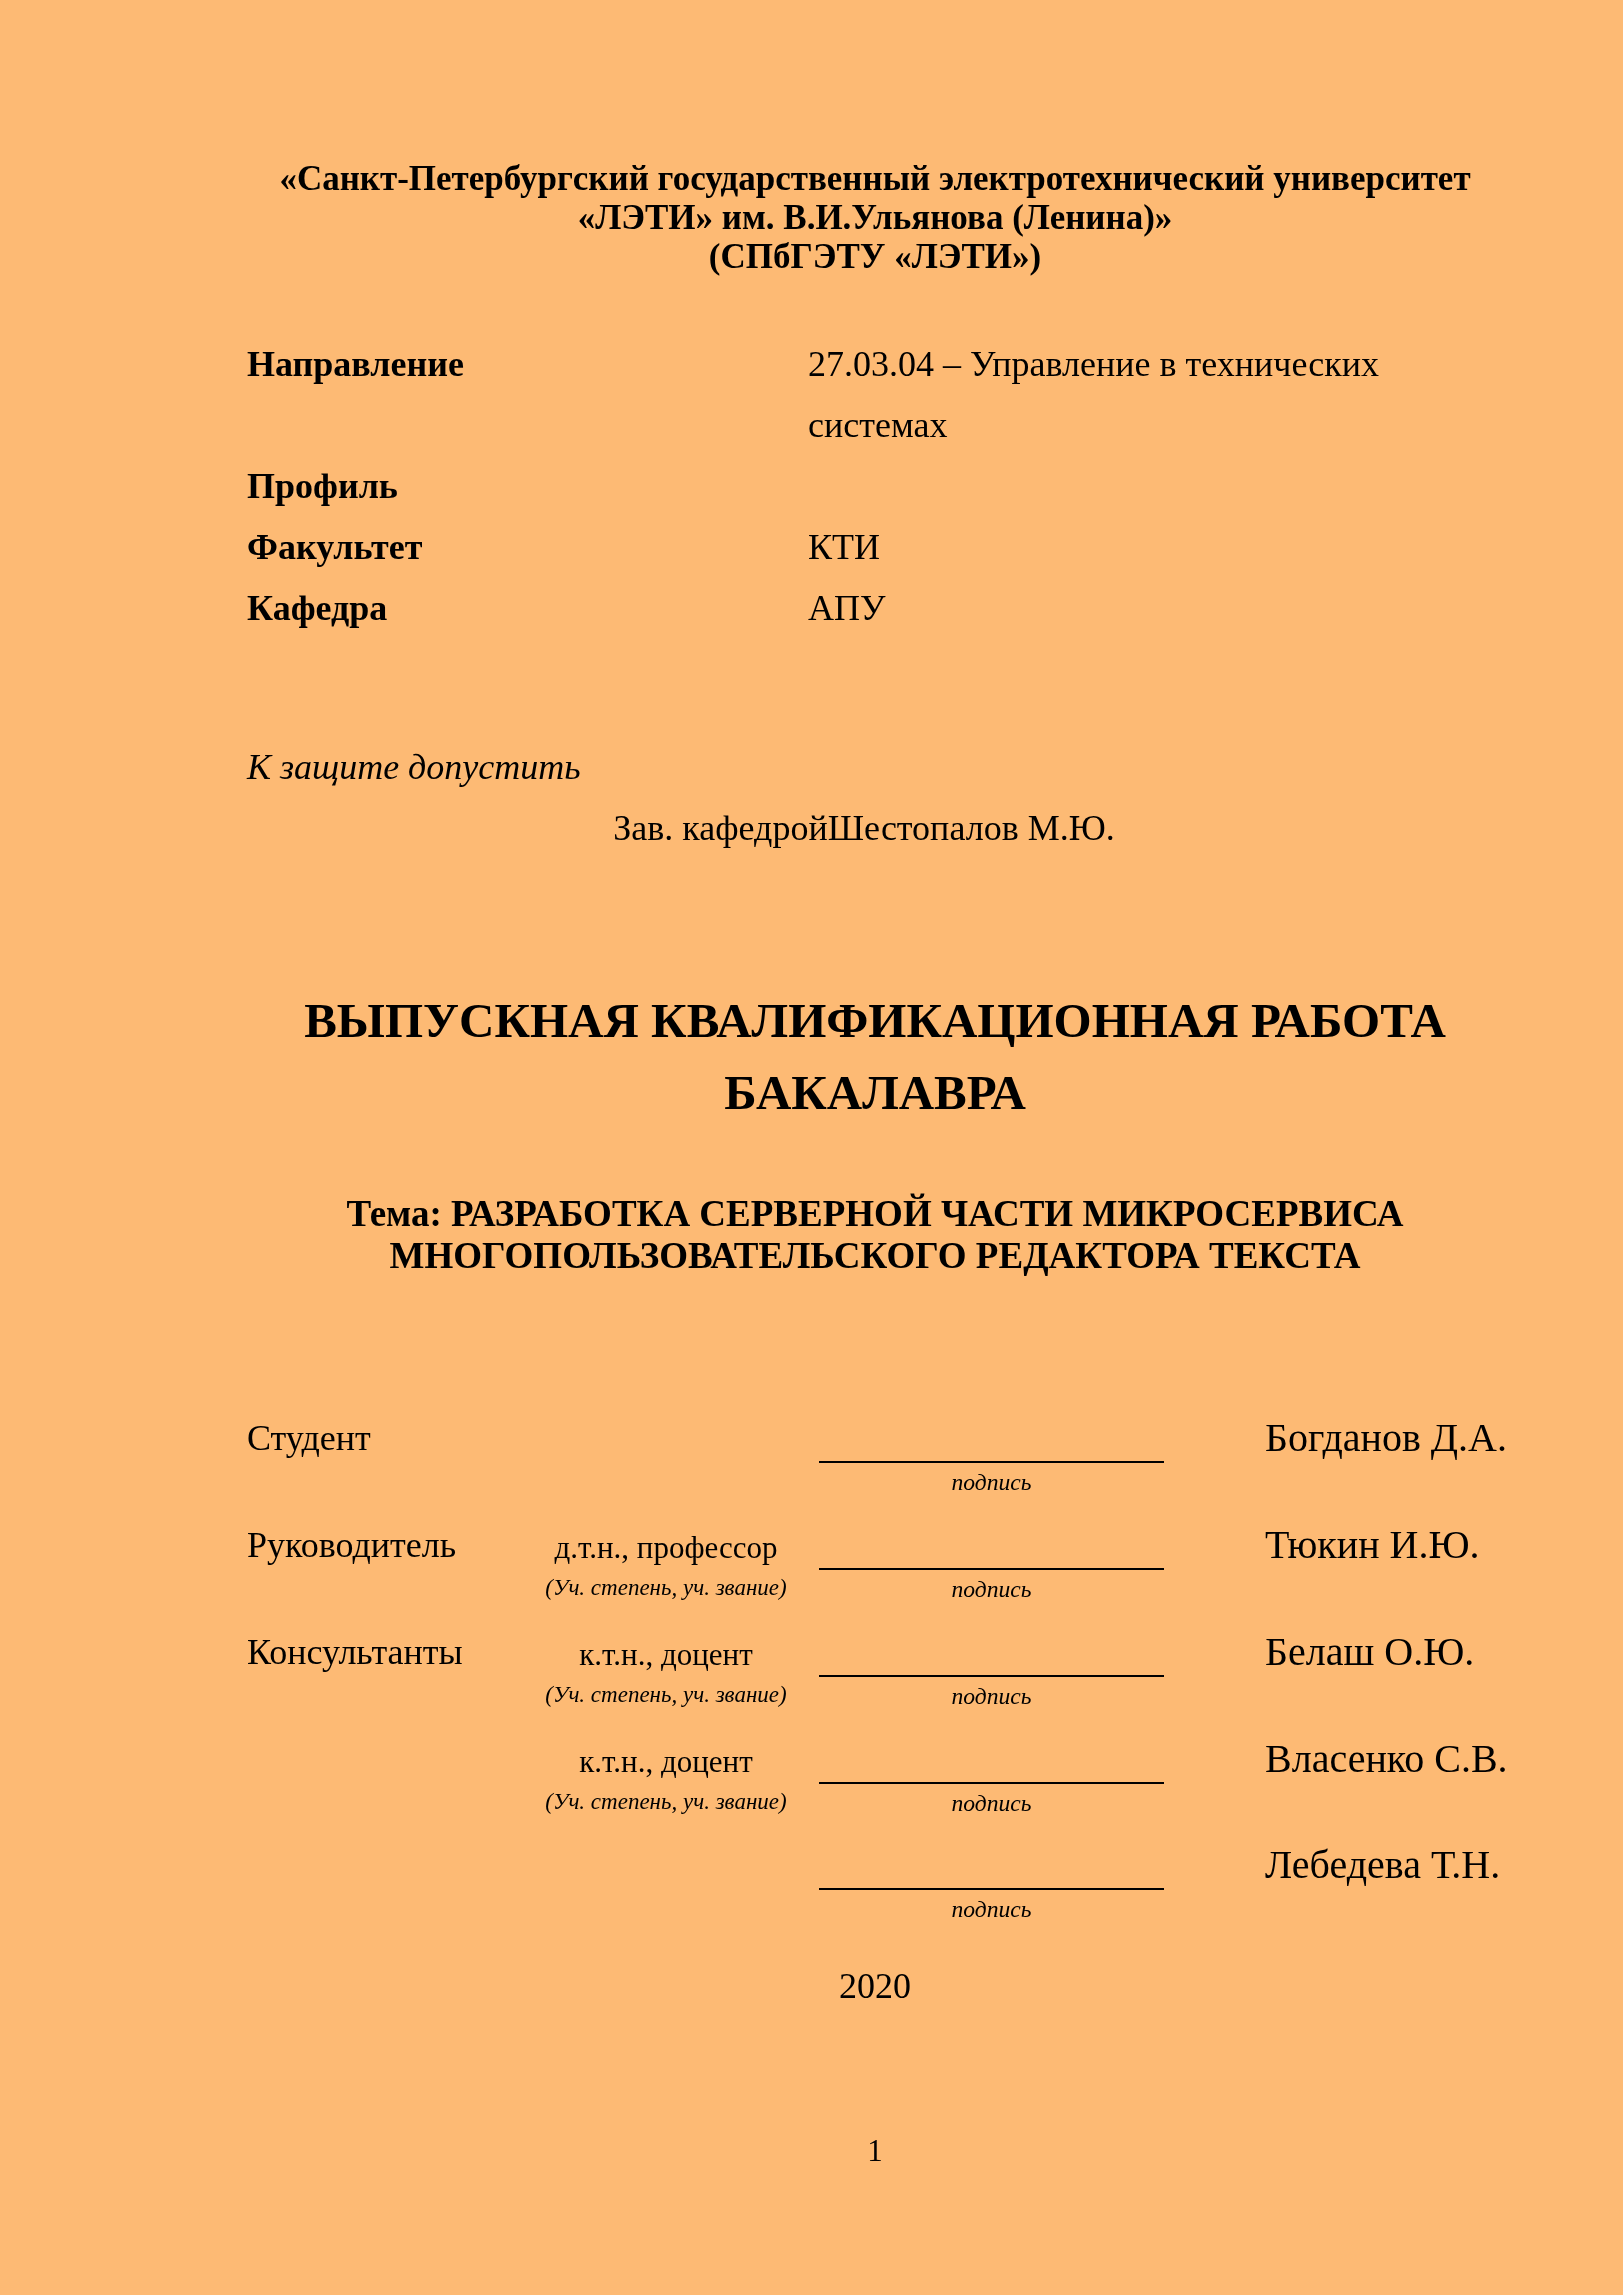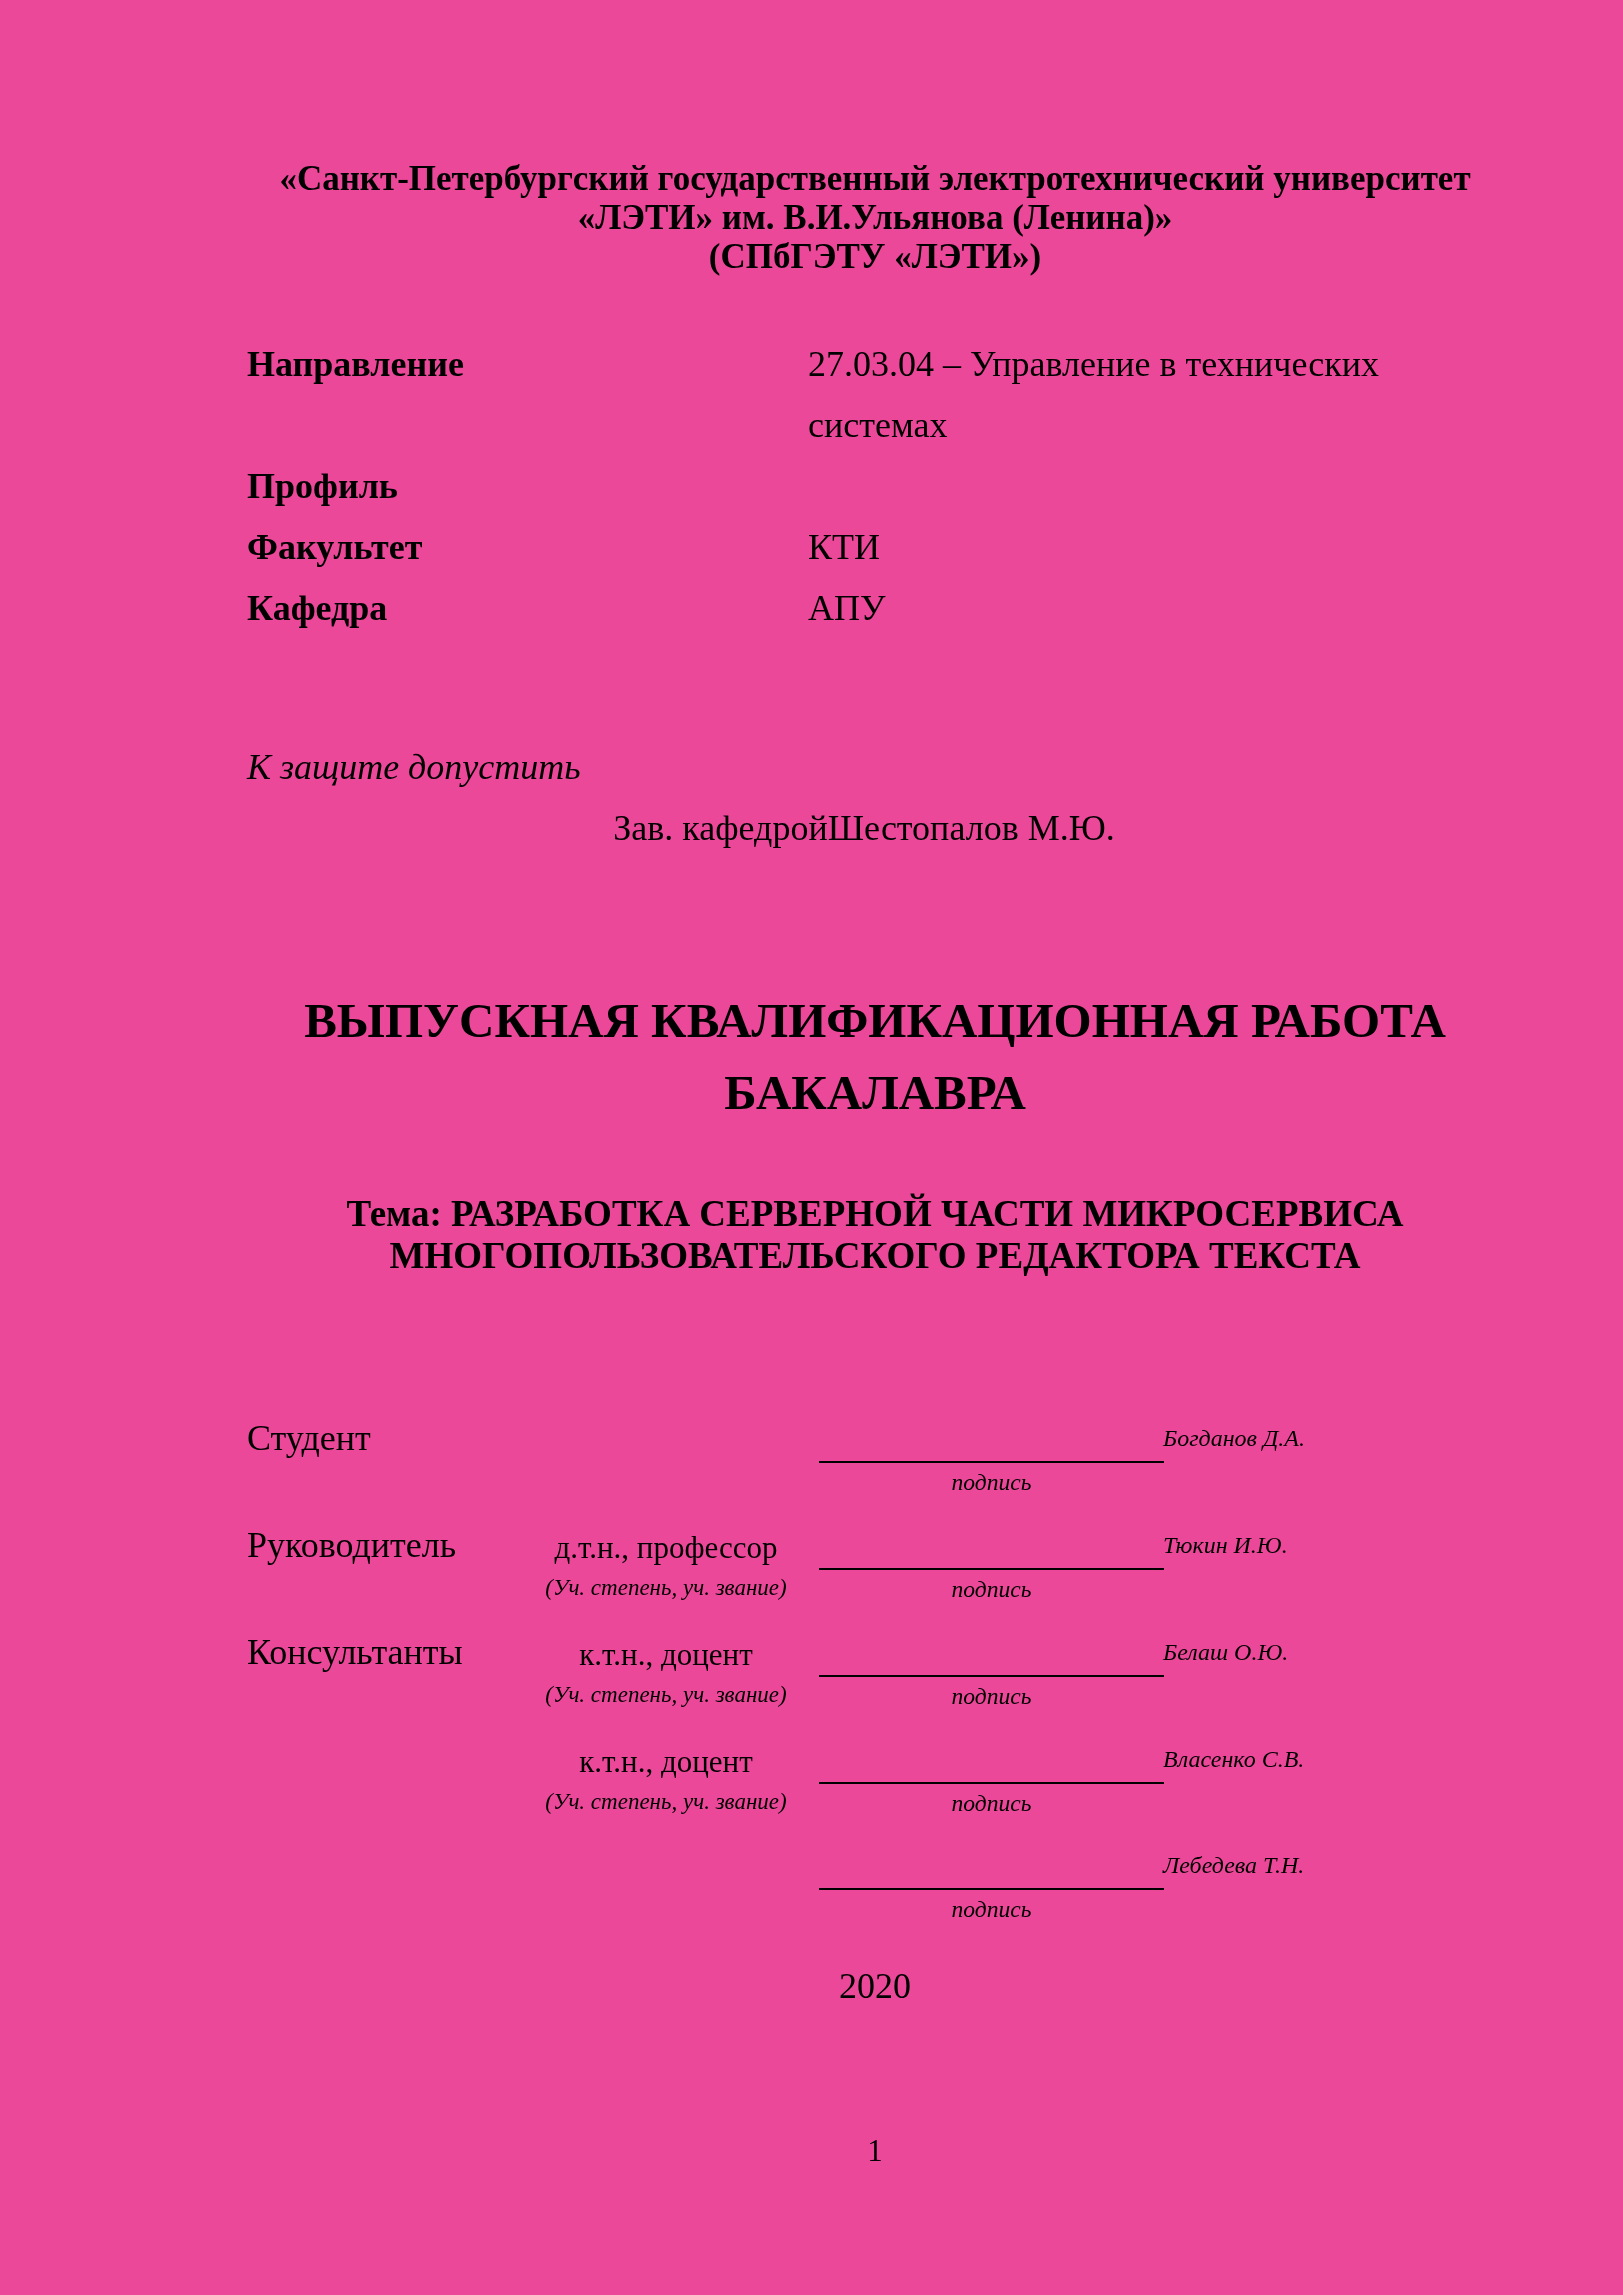--- a/index.html
+++ b/index.html
@@ -1,19 +1,19 @@
 <!DOCTYPE html>
 <html style="font-size:12.6px"><head>
 <meta charset="utf-8">
 <style>
   html,body{margin:0;padding:0;background:#e8e8e8;}
   .page{
     position:relative;
     width:1623px;height:2295px;
-    background:#ec4899;
+    background:#fdba74;
     font-family:"Liberation Serif","DejaVu Serif",serif;
     color:#000;
     overflow:hidden;
   }
   .abs{position:absolute;}
   .content{left:247px;width:1256px;}
   .center{text-align:center;}
 
   .univ-header{top:159px;font-size:35px;font-weight:bold;line-height:39px;}
   .univ-header .hline{display:block;white-space:nowrap;}
@@ -34,21 +34,21 @@
 
   .topic{top:1193px;font-size:37px;font-weight:bold;line-height:42px;}
   .topic .tline{display:block;white-space:nowrap;}
 
   .sig-row{left:247px;width:1256px;height:0;}
   .sig-label{position:absolute;left:0;top:-46px;font-size:36px;line-height:42px;white-space:nowrap;}
   .sig-degree{position:absolute;left:296px;width:246px;top:-40px;font-size:31px;line-height:36px;text-align:center;white-space:nowrap;}
   .sig-degree-caption{position:absolute;left:283px;width:272px;top:4.7px;font-size:23px;line-height:26px;font-style:italic;text-align:center;white-space:nowrap;}
   .sig-line{position:absolute;left:572px;width:345px;top:-2.4px;border-top:2.4px solid #000;}
   .sig-caption{position:absolute;left:572px;width:345px;top:6.3px;font-size:23.6px;line-height:27px;font-style:italic;text-align:center;}
-  .sig-name{position:absolute;left:916px;top:-46px;font-size:24px;line-height:42px;white-space:nowrap;font-style:italic;}
+  .sig-name{position:absolute;left:1018px;top:-46px;font-size:40px;line-height:42px;white-space:nowrap;}
 
   .footer-block{top:1956px;font-size:36px;line-height:61px;}
   .footer-block .fline{display:block;}
   .page-num{top:2132px;font-size:31px;line-height:38px;}
 </style>
 </head>
 <body>
 
 <div class="page">
 

